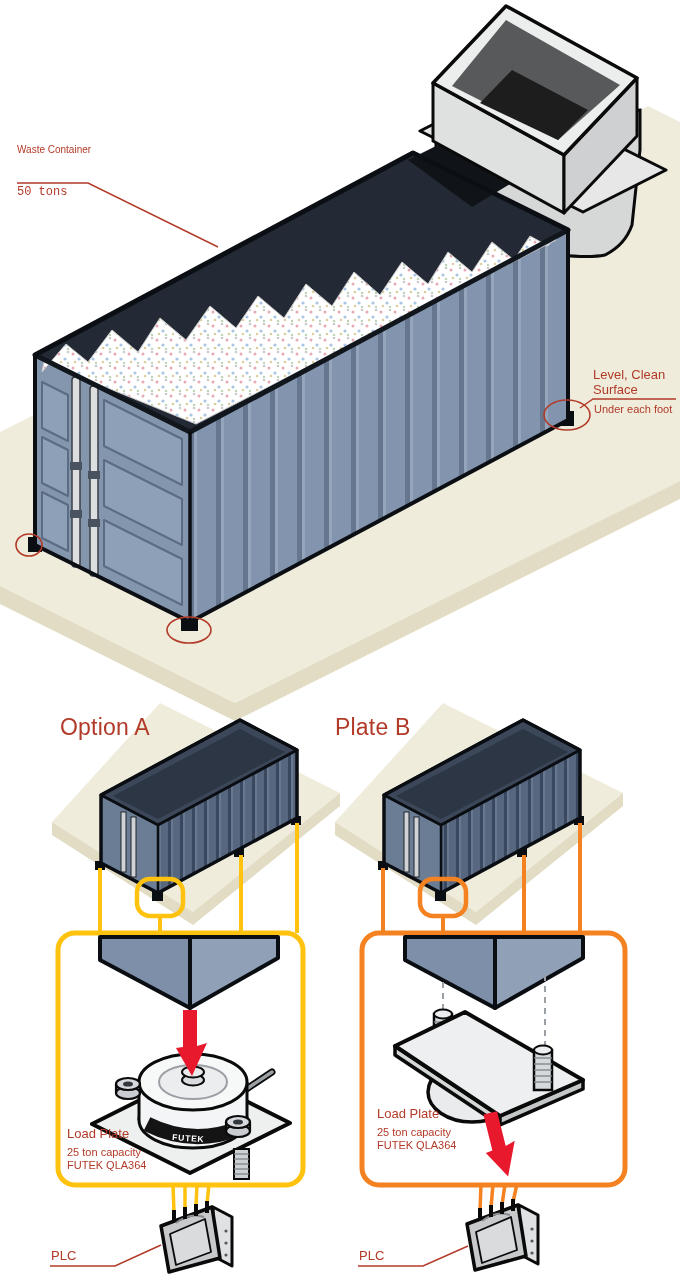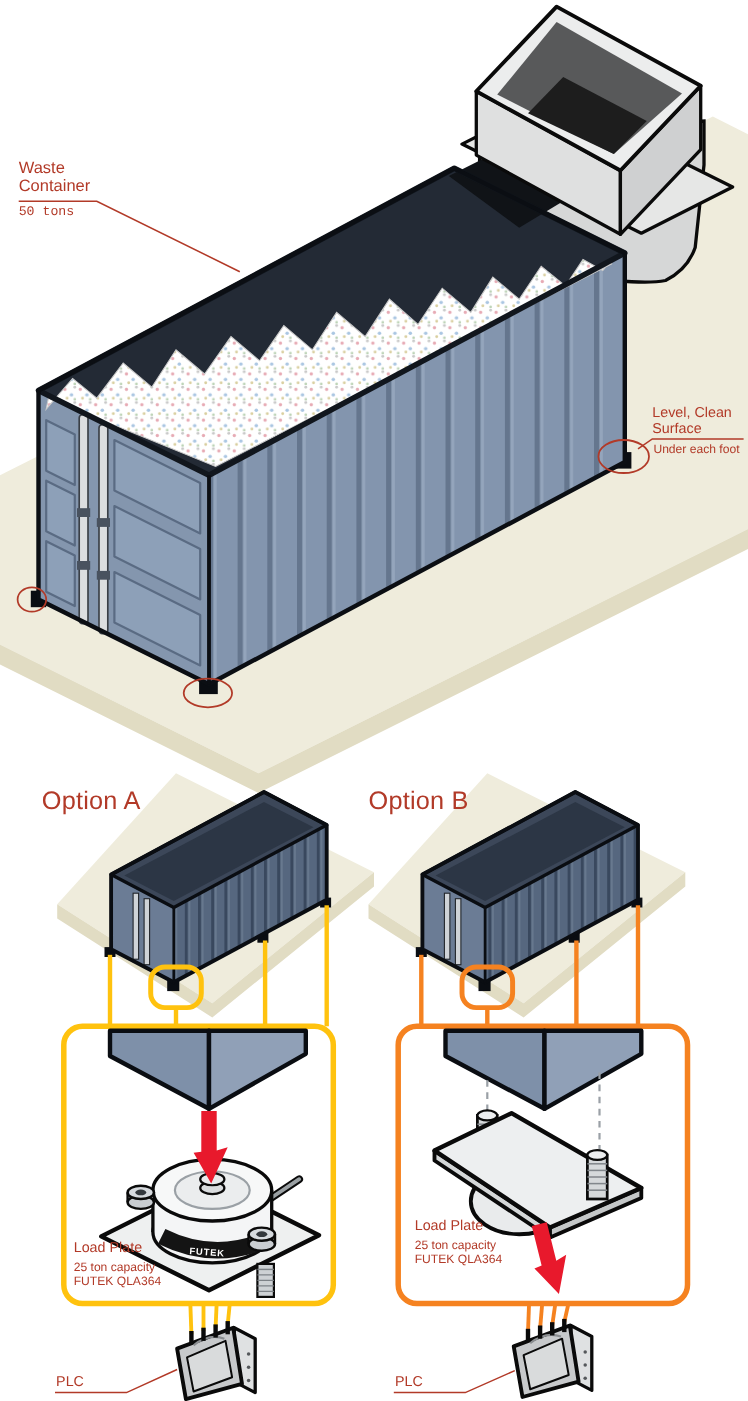--- a/index.html
+++ b/index.html
@@ -1,21 +1,21 @@
 <!DOCTYPE html>
 <html><head>
 <meta charset="utf-8">
 <style>
   html,body{margin:0;padding:0;background:#fff;}
   #canvas{position:relative;width:680px;height:1274px;background:#ffffff;overflow:hidden;
           font-family:"Liberation Sans",sans-serif;}
   #art{position:absolute;left:0;top:0;}
   .lbl{position:absolute;color:#b23a28;line-height:1.16;white-space:pre-line;}
   .fs23{font-size:23px;letter-spacing:.2px;}
-  .fs15{font-size:15px;}
+  .fs15{font-size:10px;}
   .fs13{font-size:13px;}
   .fs12{font-size:12px;}
   .fs11{font-size:11px;}
 </style>
 </head>
 <body>
 
 <div id="canvas">
 
 <svg id="art" width="680" height="1274" viewBox="0 0 680 1274" xmlns="http://www.w3.org/2000/svg" xmlns:xlink="http://www.w3.org/1999/xlink">
@@ -301,22 +301,22 @@
     <use href="#plcDevice" xlink:href="#plcDevice" transform="translate(306,-2)"></use>
   </g>
 </svg>
 
 <div class="lbl fs15" style="left:17px;top:144px;width:84px;">Waste Container</div>
 <div class="lbl fs12" style="left:17px;top:186px;font-family:Liberation Mono, monospace;">50 tons</div>
 
 <div class="lbl fs13" style="left:593px;top:367px;width:92px;">Level, Clean Surface</div>
 <div class="lbl fs11" style="left:594px;top:403px;width:92px;">Under each foot</div>
 
-<div class="lbl fs23" style="left:38px;top:714px;">Option A</div>
-<div class="lbl fs23" style="left:335px;top:714px;">Option B</div>
+<div class="lbl fs23" style="left:60px;top:714px;">Option A</div>
+<div class="lbl fs23" style="left:335px;top:714px;">Plate B</div>
 
 <div class="lbl fs13" style="left:67px;top:1126px;">Load Plate</div>
 <div class="lbl fs11" style="left:67px;top:1146px;">25 ton capacity</div>
 <div class="lbl fs11" style="left:67px;top:1159px;">FUTEK QLA364</div>
 
 <div class="lbl fs13" style="left:377px;top:1106px;">Load Plate</div>
 <div class="lbl fs11" style="left:377px;top:1126px;">25 ton capacity</div>
 <div class="lbl fs11" style="left:377px;top:1139px;">FUTEK QLA364</div>
 
 <div class="lbl fs13" style="left:51px;top:1248px;">PLC</div>

